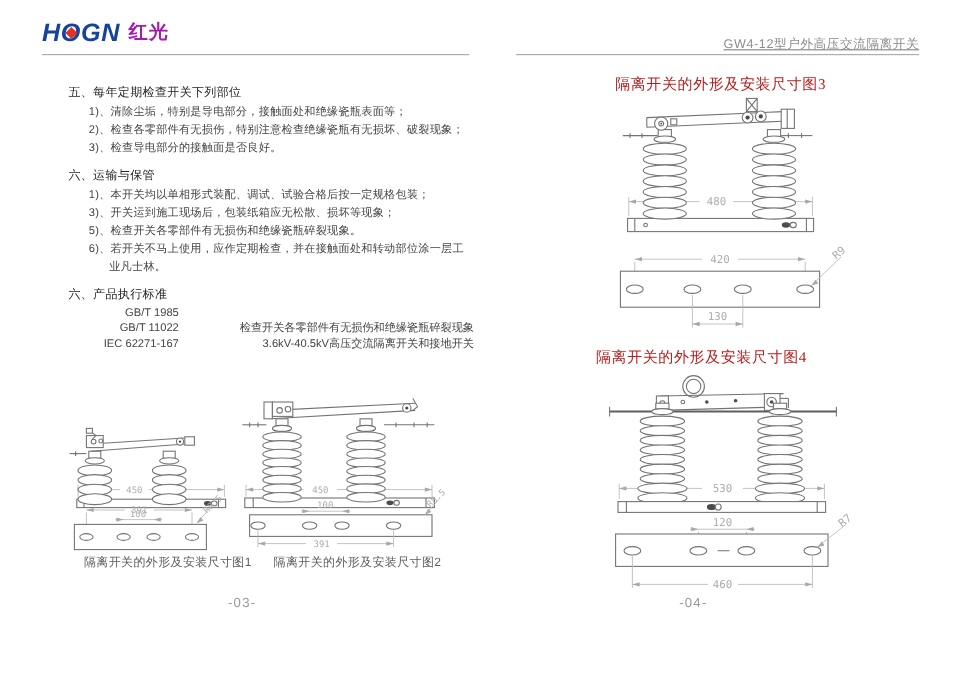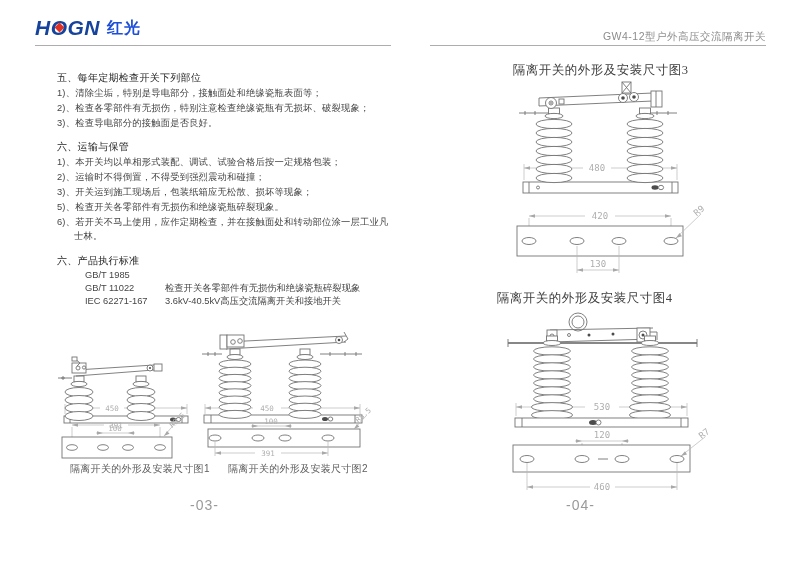--- a/index.html
+++ b/index.html
@@ -2,51 +2,51 @@
 <html><head>
 <meta charset="utf-8">
 <style>
   html,body{margin:0;padding:0;background:#fff;}
   .sheet{position:relative;width:800px;height:569px;background:#ffffff;overflow:hidden;
          font-family:"Liberation Sans",sans-serif;}
 
   
   .logo-wrap{position:absolute;left:35px;top:16px;height:26px;white-space:nowrap;}
   .logo-latin{font-size:21px;font-weight:bold;color:#16439c;letter-spacing:.5px;font-style:italic;}
-  .logo-cn{font-size:16px;font-weight:bold;color:#1d4ed8;margin-left:7px;vertical-align:2px;letter-spacing:1px;}
+  .logo-cn{font-size:16px;font-weight:bold;color:#a21caf;margin-left:7px;vertical-align:2px;letter-spacing:1px;}
   .logo-diamond{position:absolute;left:21px;top:8px;width:7px;height:7px;background:#e03224;transform:rotate(45deg);}
   .rule{position:absolute;top:45px;height:1px;background:#adadad;}
   .rule-left{left:35px;width:356px;}
   .rule-right{left:430px;width:336px;}
   .doc-title{position:absolute;left:430px;width:336px;top:30px;text-align:right;
-             font-size:10.5px;color:#8c8c8c;letter-spacing:.5px;}
+             font-size:10.5px;color:#8c8c8c;letter-spacing:.5px;text-decoration:underline;}
 
   
   .left-text{position:absolute;left:57px;top:70px;width:338px;color:#454545;}
   .sec{margin-bottom:9px;}
   .sec-h{font-size:10px;font-weight:normal;color:#262626;line-height:15px;margin-bottom:1px;letter-spacing:.3px;}
-  .item{font-size:9.3px;line-height:14.8px;padding-left:17px;text-indent:-17px;letter-spacing:.2px;}
-  .std-row{font-size:9.3px;line-height:13px;margin-left:28px;display:flex;}
+  .item{font-size:9.3px;line-height:14.8px;margin-left:17px;padding-left:17px;text-indent:-17px;letter-spacing:.2px;}
+  .std-row{font-size:9.3px;line-height:13px;margin-left:12px;display:flex;text-align:right;}
   .std-code{min-width:80px;}
   .std-desc{flex:1;}
 
   
   svg{position:absolute;overflow:visible;}
   .fillw{fill:#ffffff;stroke:#737373;stroke-width:.9;}
   .draw{fill:none;stroke:#737373;stroke-width:.9;}
   .thick{fill:none;stroke:#5f5f5f;stroke-width:1.7;}
   .dark{fill:#4c4c4c;stroke:none;}
   .dim{stroke:#b8b8b8;stroke-width:.7;fill:none;}
   .dimtxt{fill:#aeaeae;font-family:"DejaVu Sans Mono",monospace;font-size:7.5px;text-anchor:middle;}
   .dimtxt-lg{fill:#aeaeae;font-family:"DejaVu Sans Mono",monospace;font-size:9px;text-anchor:middle;}
   .arr{fill:#a8a8a8;stroke:none;}
   .fig-caption{position:absolute;font-size:10px;color:#5d5d5d;letter-spacing:.3px;}
   .fig-title{position:absolute;width:225px;text-align:center;font-family:"Liberation Serif",serif;
-             font-size:12.5px;color:#404040;letter-spacing:.5px;}
-  .page-num{position:absolute;font-size:14px;color:#9a9a9a;letter-spacing:1px;}
+             font-size:12.5px;color:#b91c1c;letter-spacing:.5px;}
+  .page-num{position:absolute;font-size:11px;color:#9a9a9a;letter-spacing:1px;}
 </style>
 </head>
 <body>
 
 <div class="sheet">
 
   <div class="logo-wrap">
     <span class="logo-latin">HOGN</span><span class="logo-diamond"></span><span class="logo-cn">红光</span>
   </div>
   <div class="doc-title">GW4-12型户外高压交流隔离开关</div>
@@ -56,21 +56,20 @@
   <div class="left-text">
     <div class="sec">
       <div class="sec-h">五、每年定期检查开关下列部位</div>
       <div class="item">1)、清除尘垢，特别是导电部分，接触面处和绝缘瓷瓶表面等；</div>
       <div class="item">2)、检查各零部件有无损伤，特别注意检查绝缘瓷瓶有无损坏、破裂现象；</div>
       <div class="item">3)、检查导电部分的接触面是否良好。</div>
     </div>
     <div class="sec">
       <div class="sec-h">六、运输与保管</div>
       <div class="item">1)、本开关均以单相形式装配、调试、试验合格后按一定规格包装；</div>
-      <div class="item">2)、运输时不得倒置，不得受到强烈震动和碰撞；</div>
       <div class="item">3)、开关运到施工现场后，包装纸箱应无松散、损坏等现象；</div>
       <div class="item">5)、检查开关各零部件有无损伤和绝缘瓷瓶碎裂现象。</div>
       <div class="item">6)、若开关不马上使用，应作定期检查，并在接触面处和转动部位涂一层工业凡士林。</div>
     </div>
     <div class="sec">
       <div class="sec-h">六、产品执行标准</div>
       <div class="std-row">
         <span class="std-code">GB/T 1985</span>
       </div>
       <div class="std-row">

